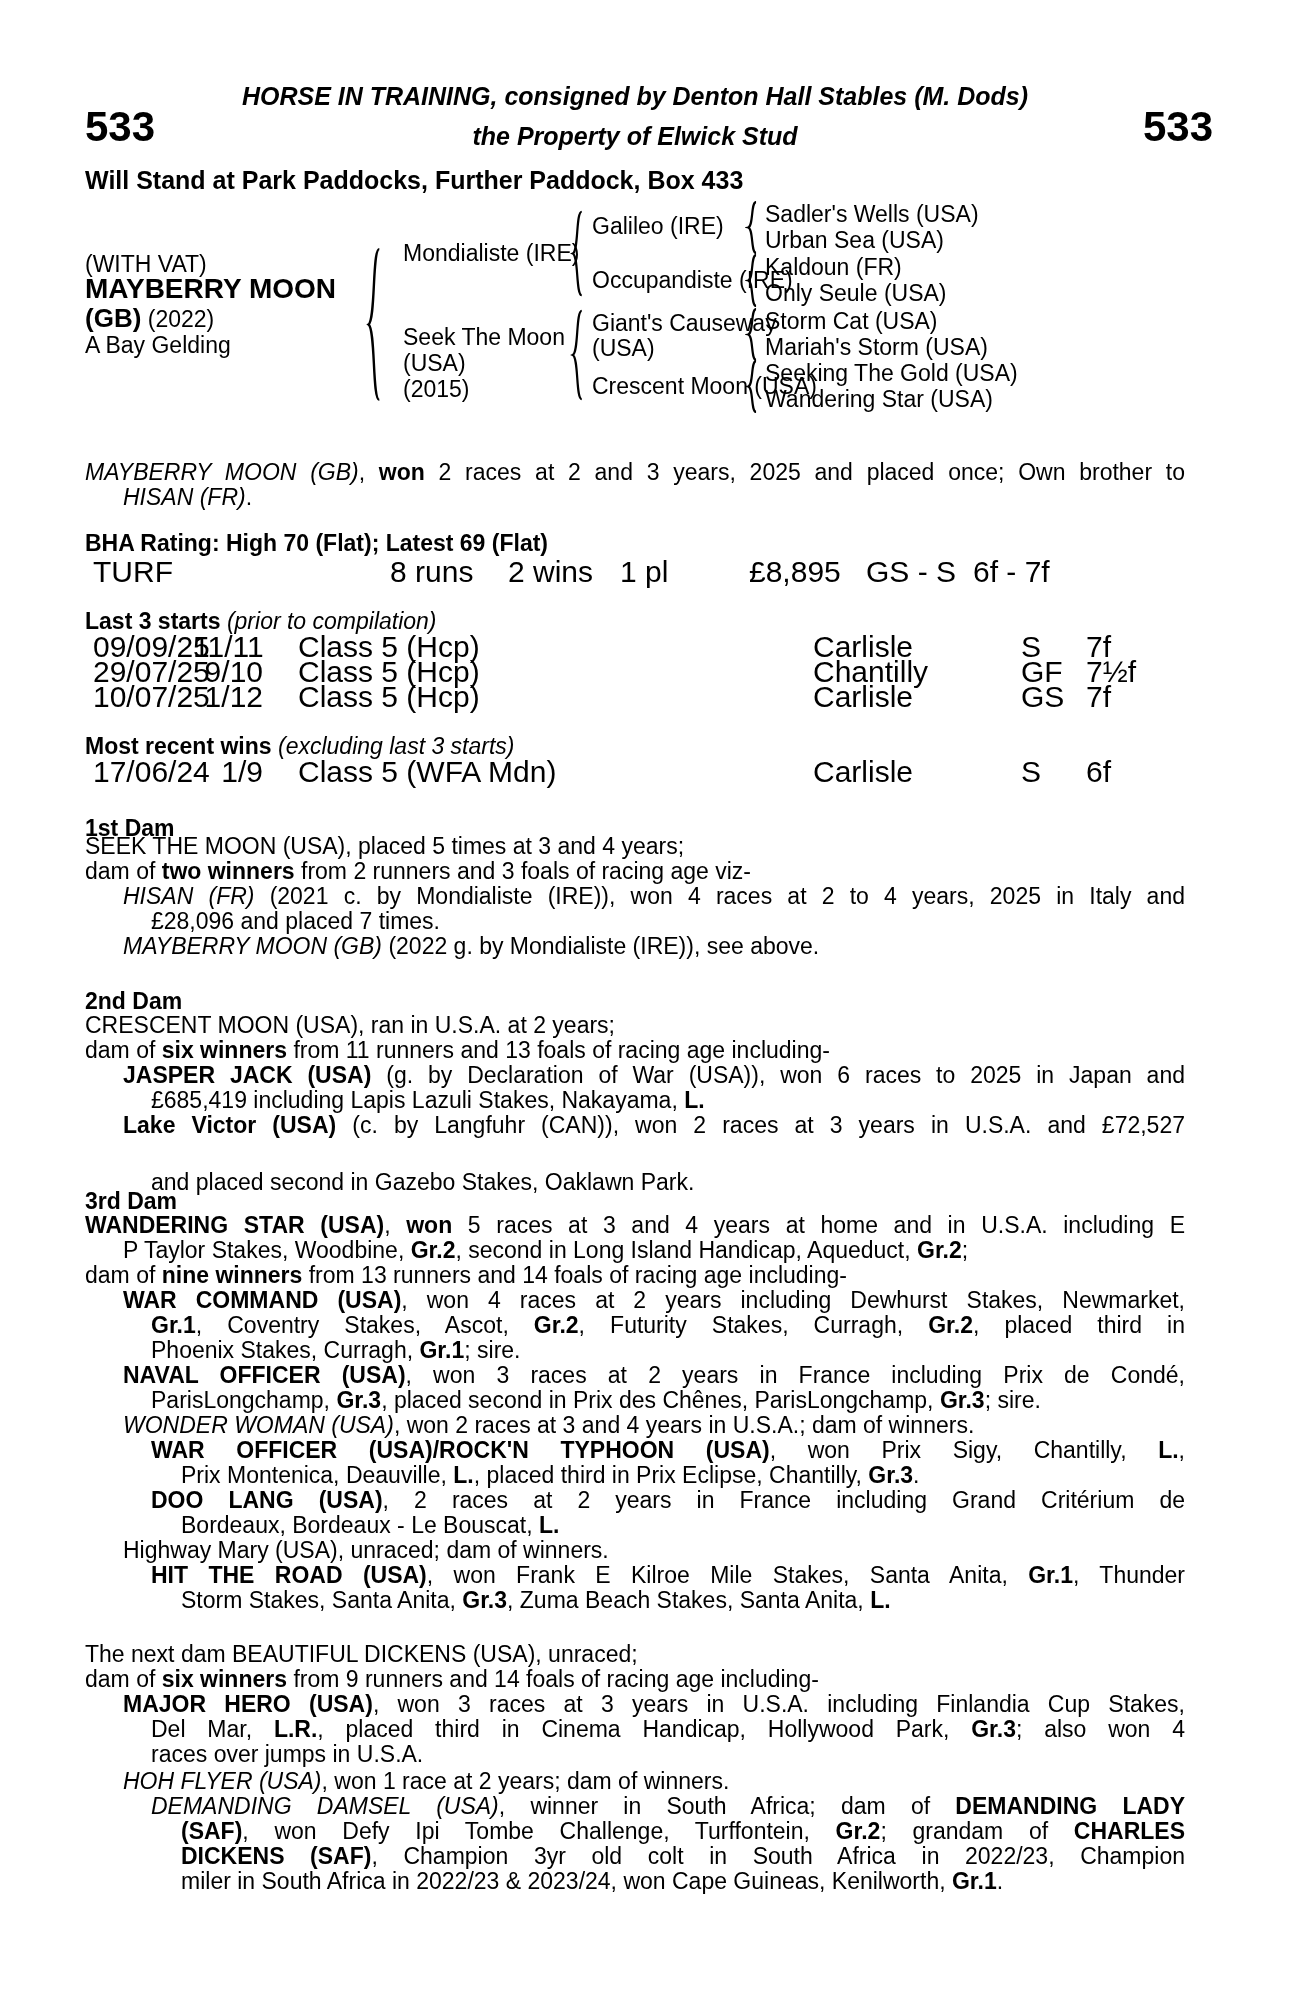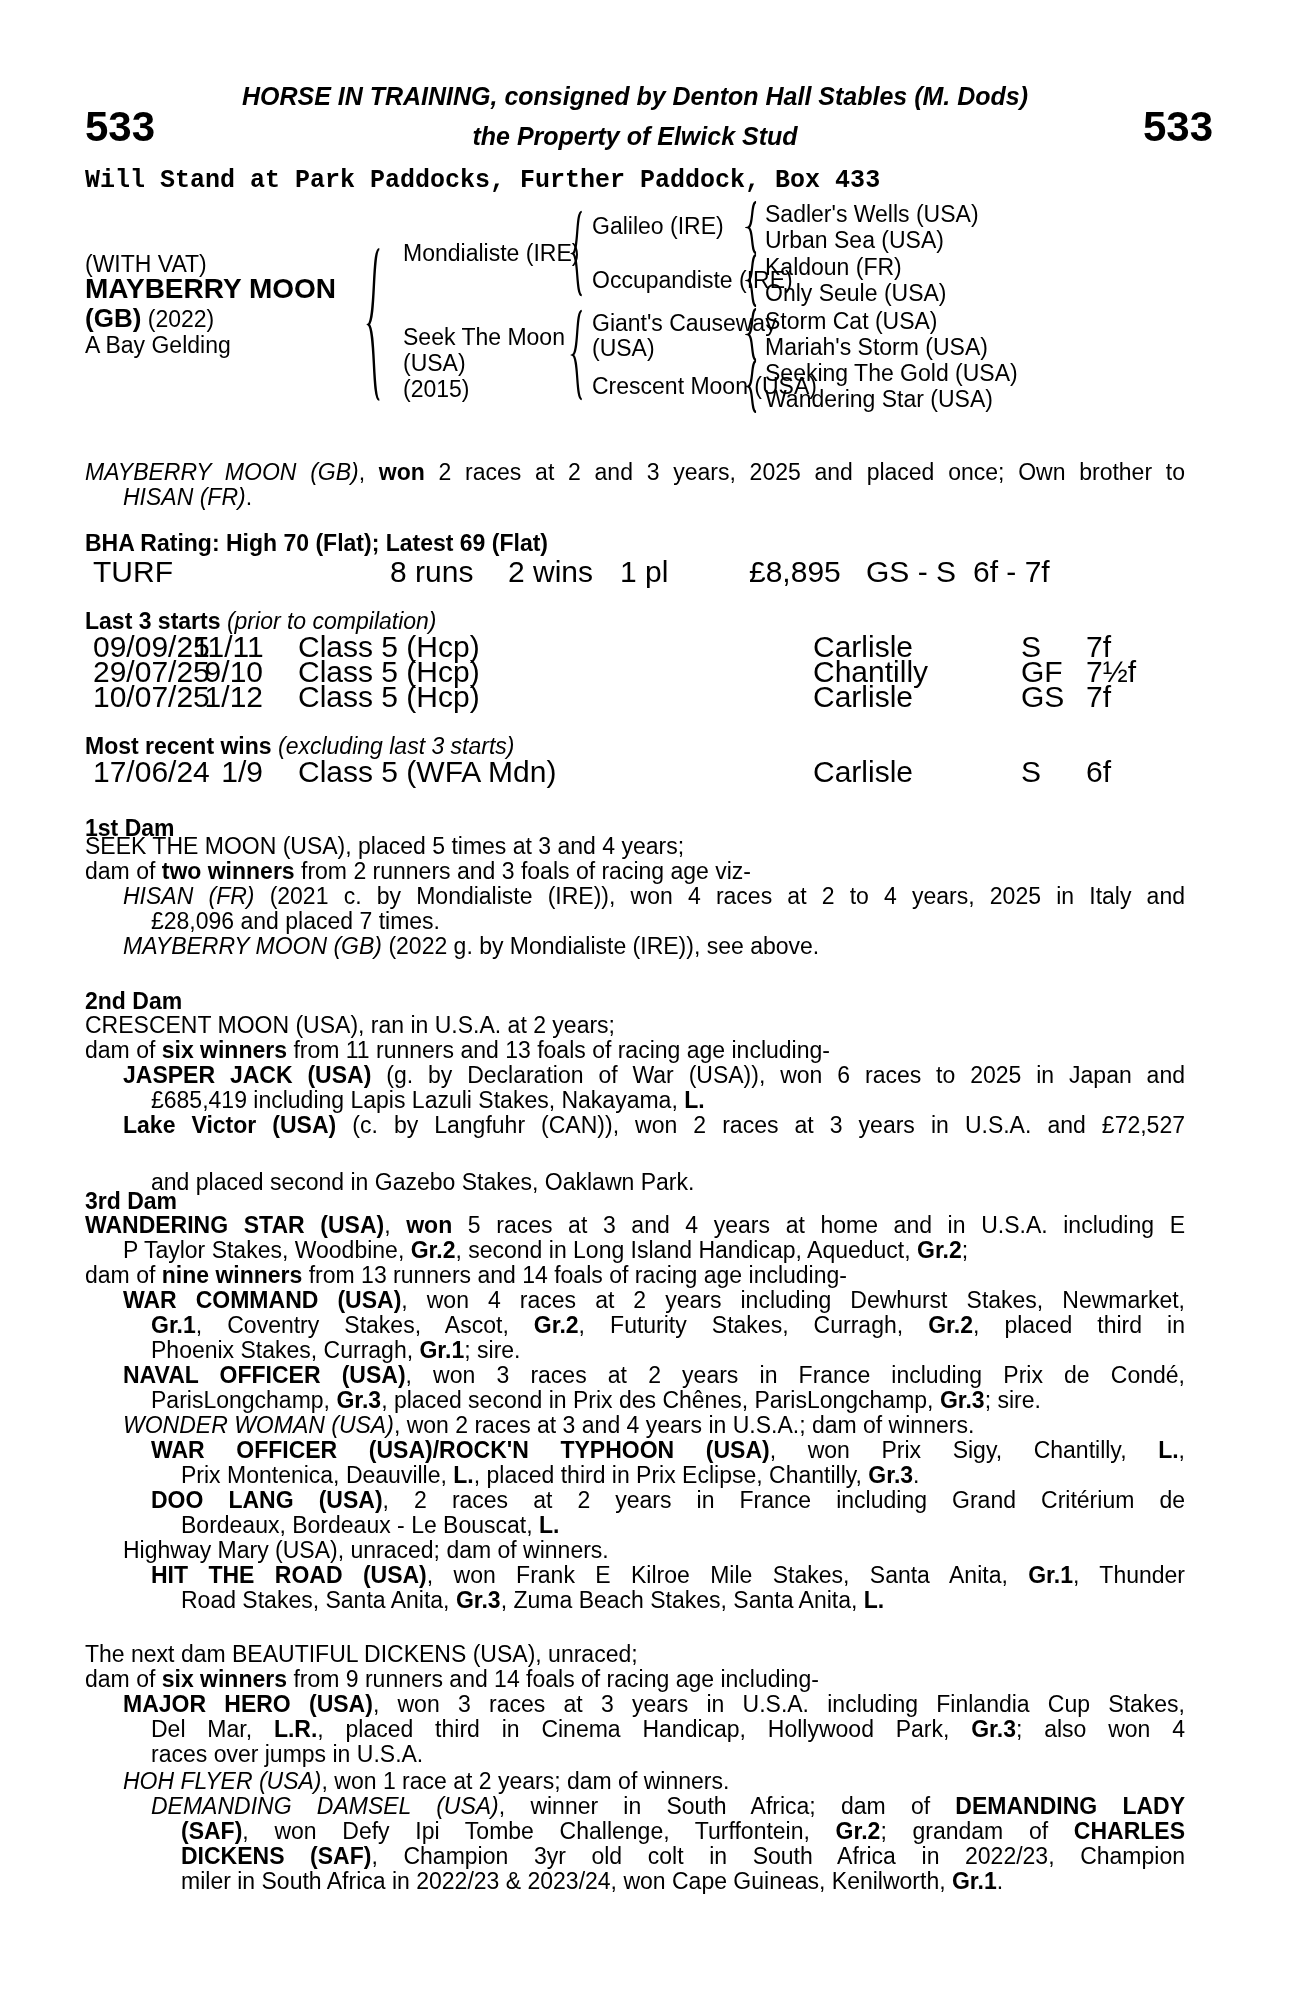--- a/index.html
+++ b/index.html
@@ -8,21 +8,21 @@
     font-family:"Liberation Sans",sans-serif;color:#000;overflow:hidden;
     margin:0 auto;
   }
   .abs{position:absolute;}
   .b{font-weight:bold;}
   .i{font-style:italic;}
   
   .consign{top:82px;left:85px;width:1100px;text-align:center;font-style:italic;font-size:25px;font-weight:bold;}
   .lot{font-size:42px;font-weight:bold;top:104px;line-height:46px;}
   .property{top:122px;left:85px;width:1100px;text-align:center;font-style:italic;font-size:25px;font-weight:bold;}
-  .standline{top:166px;left:85px;font-size:25px;font-weight:bold;white-space:nowrap;font-family:Liberation Mono, monospace;}
+  .standline{top:166px;left:85px;font-size:25px;font-weight:bold;white-space:nowrap;}
   
   .ped{font-size:23px;line-height:25px;white-space:nowrap;}
   .horse-name{font-size:28px;font-weight:bold;}
   .gb{font-size:26px;font-weight:bold;}
   .yr{font-size:23px;}
   .brace{position:absolute;}
   .brace svg{display:block;width:100%;height:100%;}
   
   .ln{
     position:absolute;left:85px;width:1100px;height:26px;
@@ -201,21 +201,21 @@
   <div class="ln i1c" style="top:1338px;"><span>Phoenix Stakes, Curragh, </span><span class="b">Gr.1</span><span>; sire.</span></div>
   <div class="ln j i1" style="top:1363px;"><span class="b">NAVAL OFFICER (USA)</span><span>, won 3 races at 2 years in France including Prix de Condé,</span></div>
   <div class="ln i1c" style="top:1388px;"><span>ParisLongchamp, </span><span class="b">Gr.3</span><span>, placed second in Prix des Chênes, ParisLongchamp, </span><span class="b">Gr.3</span><span>; sire.</span></div>
   <div class="ln i1" style="top:1413px;"><span class="i">WONDER WOMAN (USA)</span><span>, won 2 races at 3 and 4 years in U.S.A.; dam of winners.</span></div>
   <div class="ln j i2" style="top:1438px;"><span class="b">WAR OFFICER (USA)/ROCK'N TYPHOON (USA)</span><span>, won Prix Sigy, Chantilly, </span><span class="b">L.</span><span>,</span></div>
   <div class="ln i2c" style="top:1463px;"><span>Prix Montenica, Deauville, </span><span class="b">L.</span><span>, placed third in Prix Eclipse, Chantilly, </span><span class="b">Gr.3</span><span>.</span></div>
   <div class="ln j i2" style="top:1488px;"><span class="b">DOO LANG (USA)</span><span>, 2 races at 2 years in France including Grand Critérium de</span></div>
   <div class="ln i2c" style="top:1513px;"><span>Bordeaux, Bordeaux - Le Bouscat, </span><span class="b">L.</span></div>
   <div class="ln i1" style="top:1538px;"><span>Highway Mary (USA), unraced; dam of winners.</span></div>
   <div class="ln j i2" style="top:1563px;"><span class="b">HIT THE ROAD (USA)</span><span>, won Frank E Kilroe Mile Stakes, Santa Anita, </span><span class="b">Gr.1</span><span>, Thunder</span></div>
-  <div class="ln i2c" style="top:1588px;"><span>Road Stakes, Santa Anita, </span><span class="b">Gr.3</span><span>, Zuma Beach Stakes, Santa Anita, </span><span class="b">L.</span></div>
+  <div class="ln i2c" style="top:1588px;"><span>Storm Stakes, Santa Anita, </span><span class="b">Gr.3</span><span>, Zuma Beach Stakes, Santa Anita, </span><span class="b">L.</span></div>
 
   <div class="ln" style="top:1642px;"><span>The next dam BEAUTIFUL DICKENS (USA), unraced;</span></div>
   <div class="ln" style="top:1667px;"><span>dam of </span><span class="b">six winners</span><span> from 9 runners and 14 foals of racing age including-</span></div>
   <div class="ln j i1" style="top:1692px;"><span class="b">MAJOR HERO (USA)</span><span>, won 3 races at 3 years in U.S.A. including Finlandia Cup Stakes,</span></div>
   <div class="ln j i1c" style="top:1717px;"><span>Del Mar, </span><span class="b">L.R.</span><span>, placed third in Cinema Handicap, Hollywood Park, </span><span class="b">Gr.3</span><span>; also won 4</span></div>
   <div class="ln i1c" style="top:1742px;"><span>races over jumps in U.S.A.</span></div>
   <div class="ln i1" style="top:1769px;"><span class="i">HOH FLYER (USA)</span><span>, won 1 race at 2 years; dam of winners.</span></div>
   <div class="ln j i2" style="top:1794px;"><span class="i">DEMANDING DAMSEL (USA)</span><span>, winner in South Africa; dam of </span><span class="b">DEMANDING LADY</span></div>
   <div class="ln j i2c" style="top:1819px;"><span class="b">(SAF)</span><span>, won Defy Ipi Tombe Challenge, Turffontein, </span><span class="b">Gr.2</span><span>; grandam of </span><span class="b">CHARLES</span></div>
   <div class="ln j i2c" style="top:1844px;"><span class="b">DICKENS (SAF)</span><span>, Champion 3yr old colt in South Africa in 2022/23, Champion</span></div>

